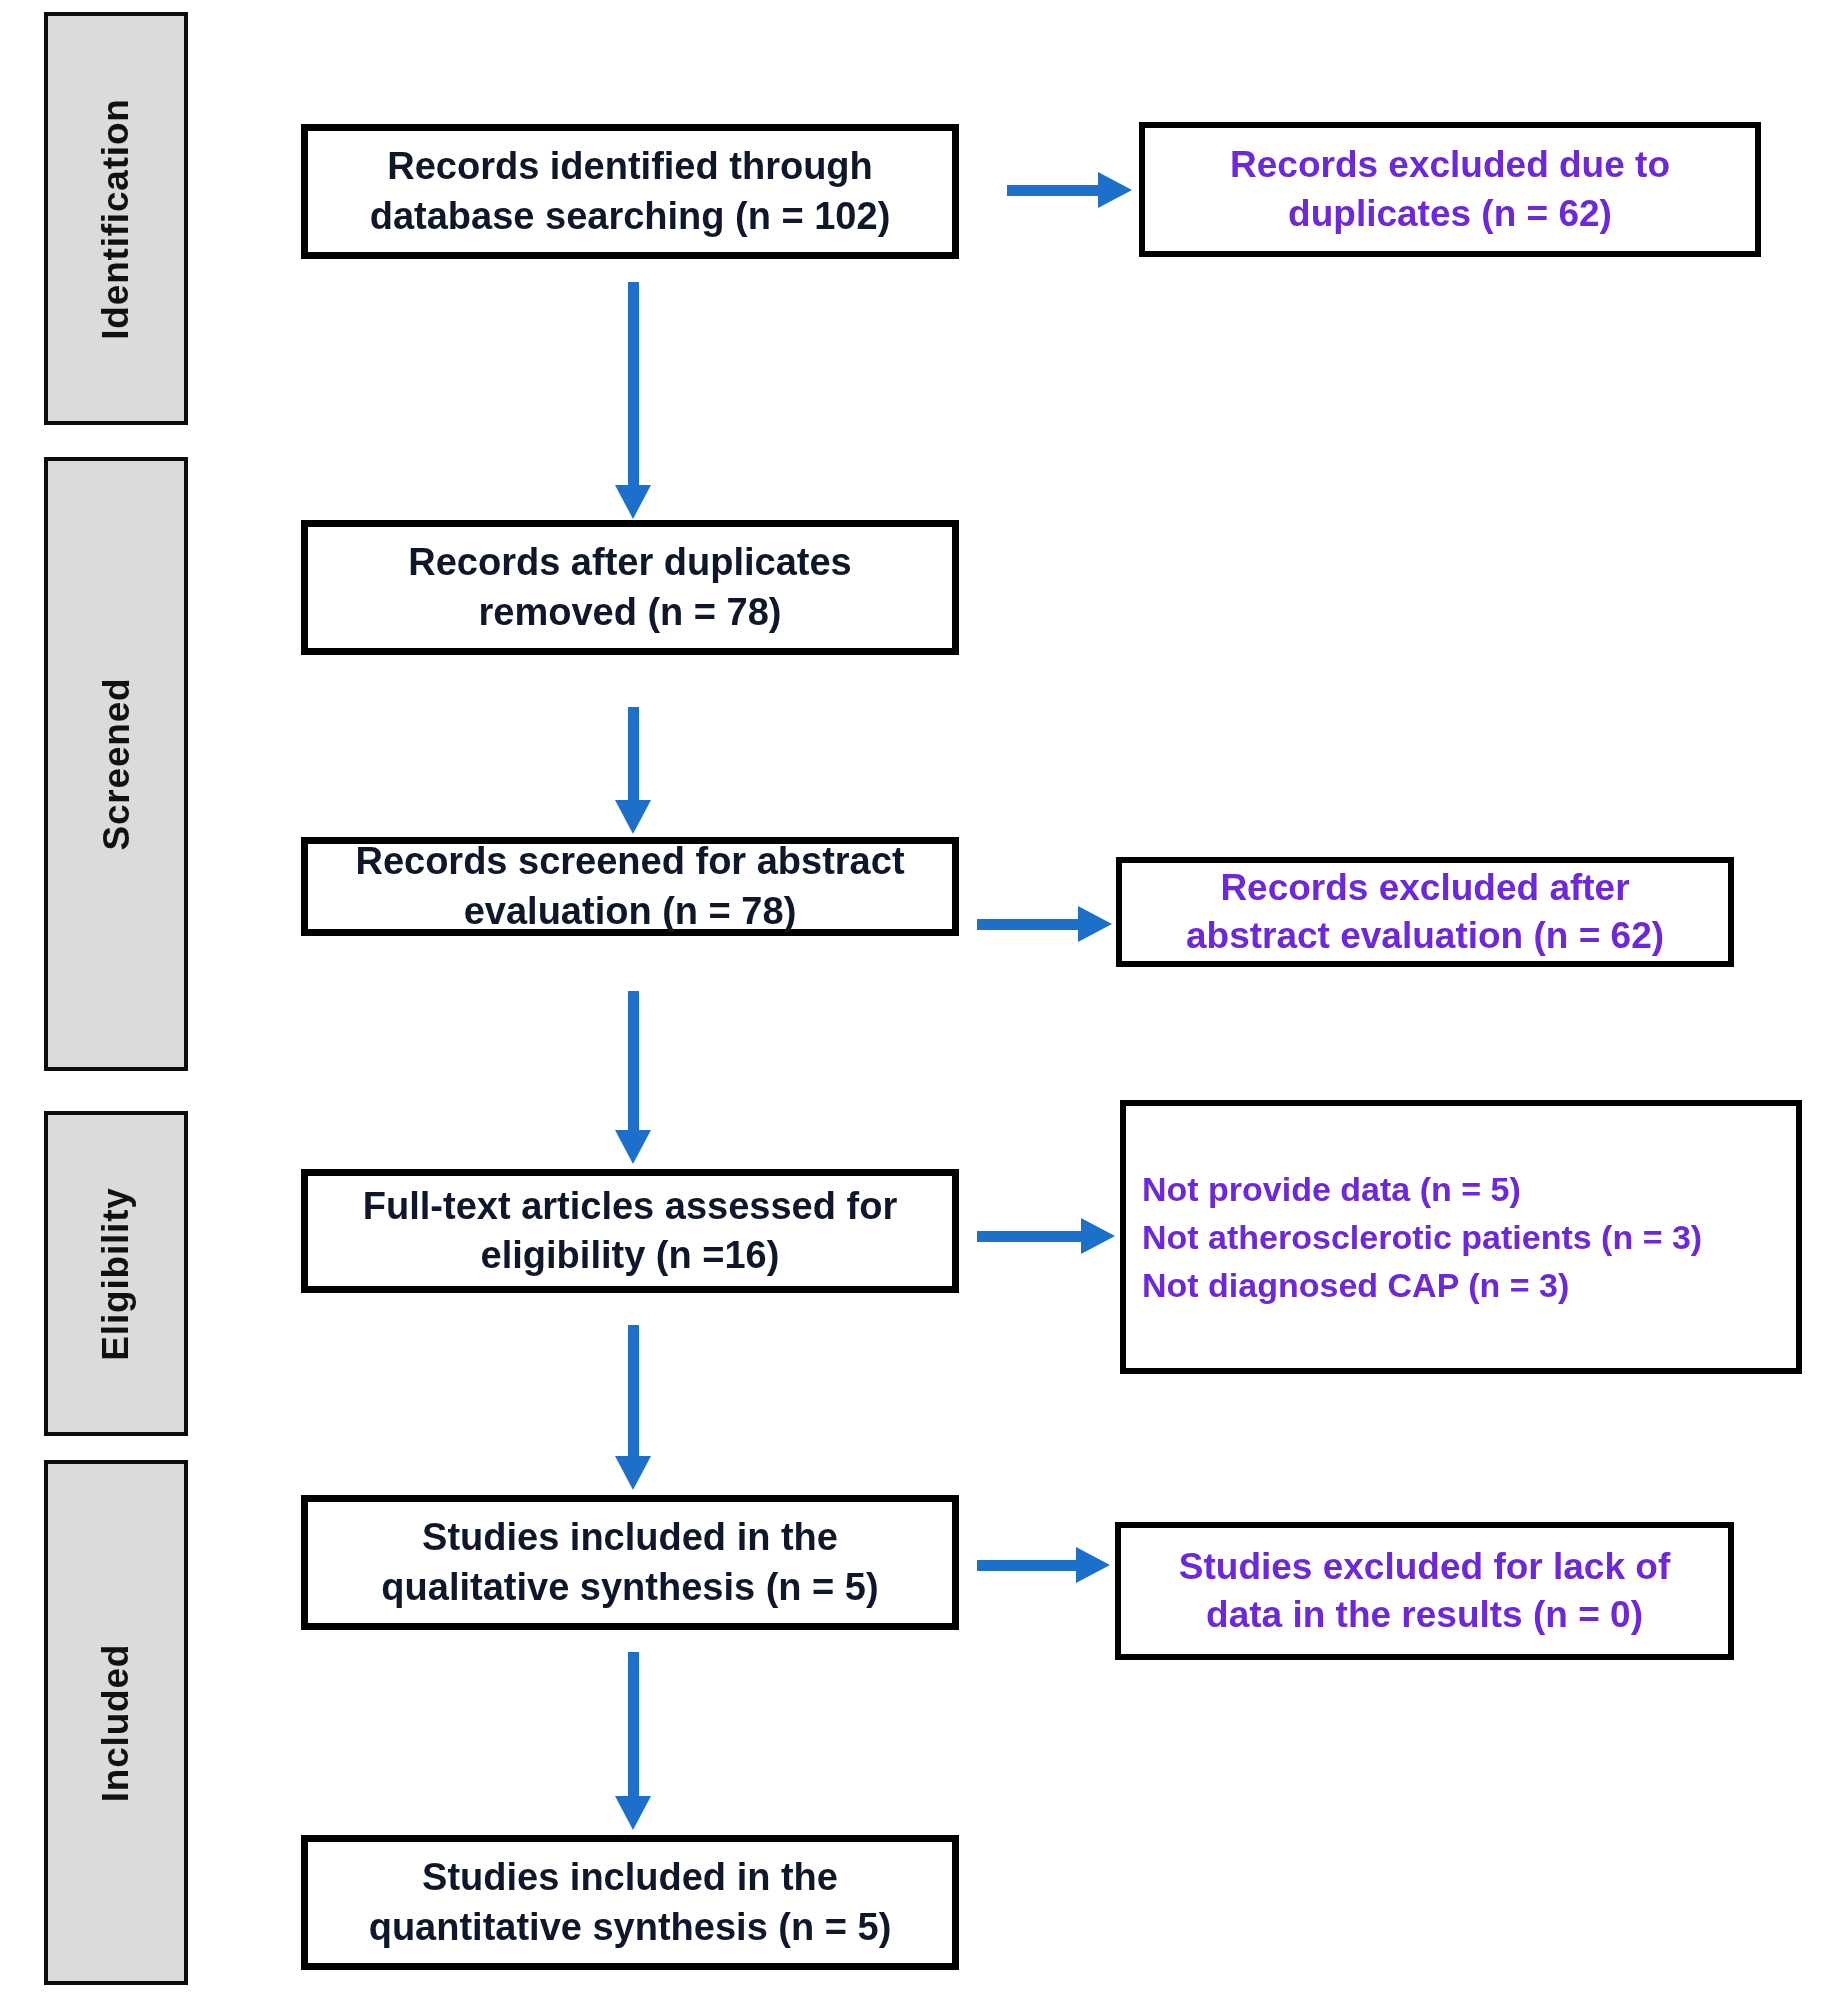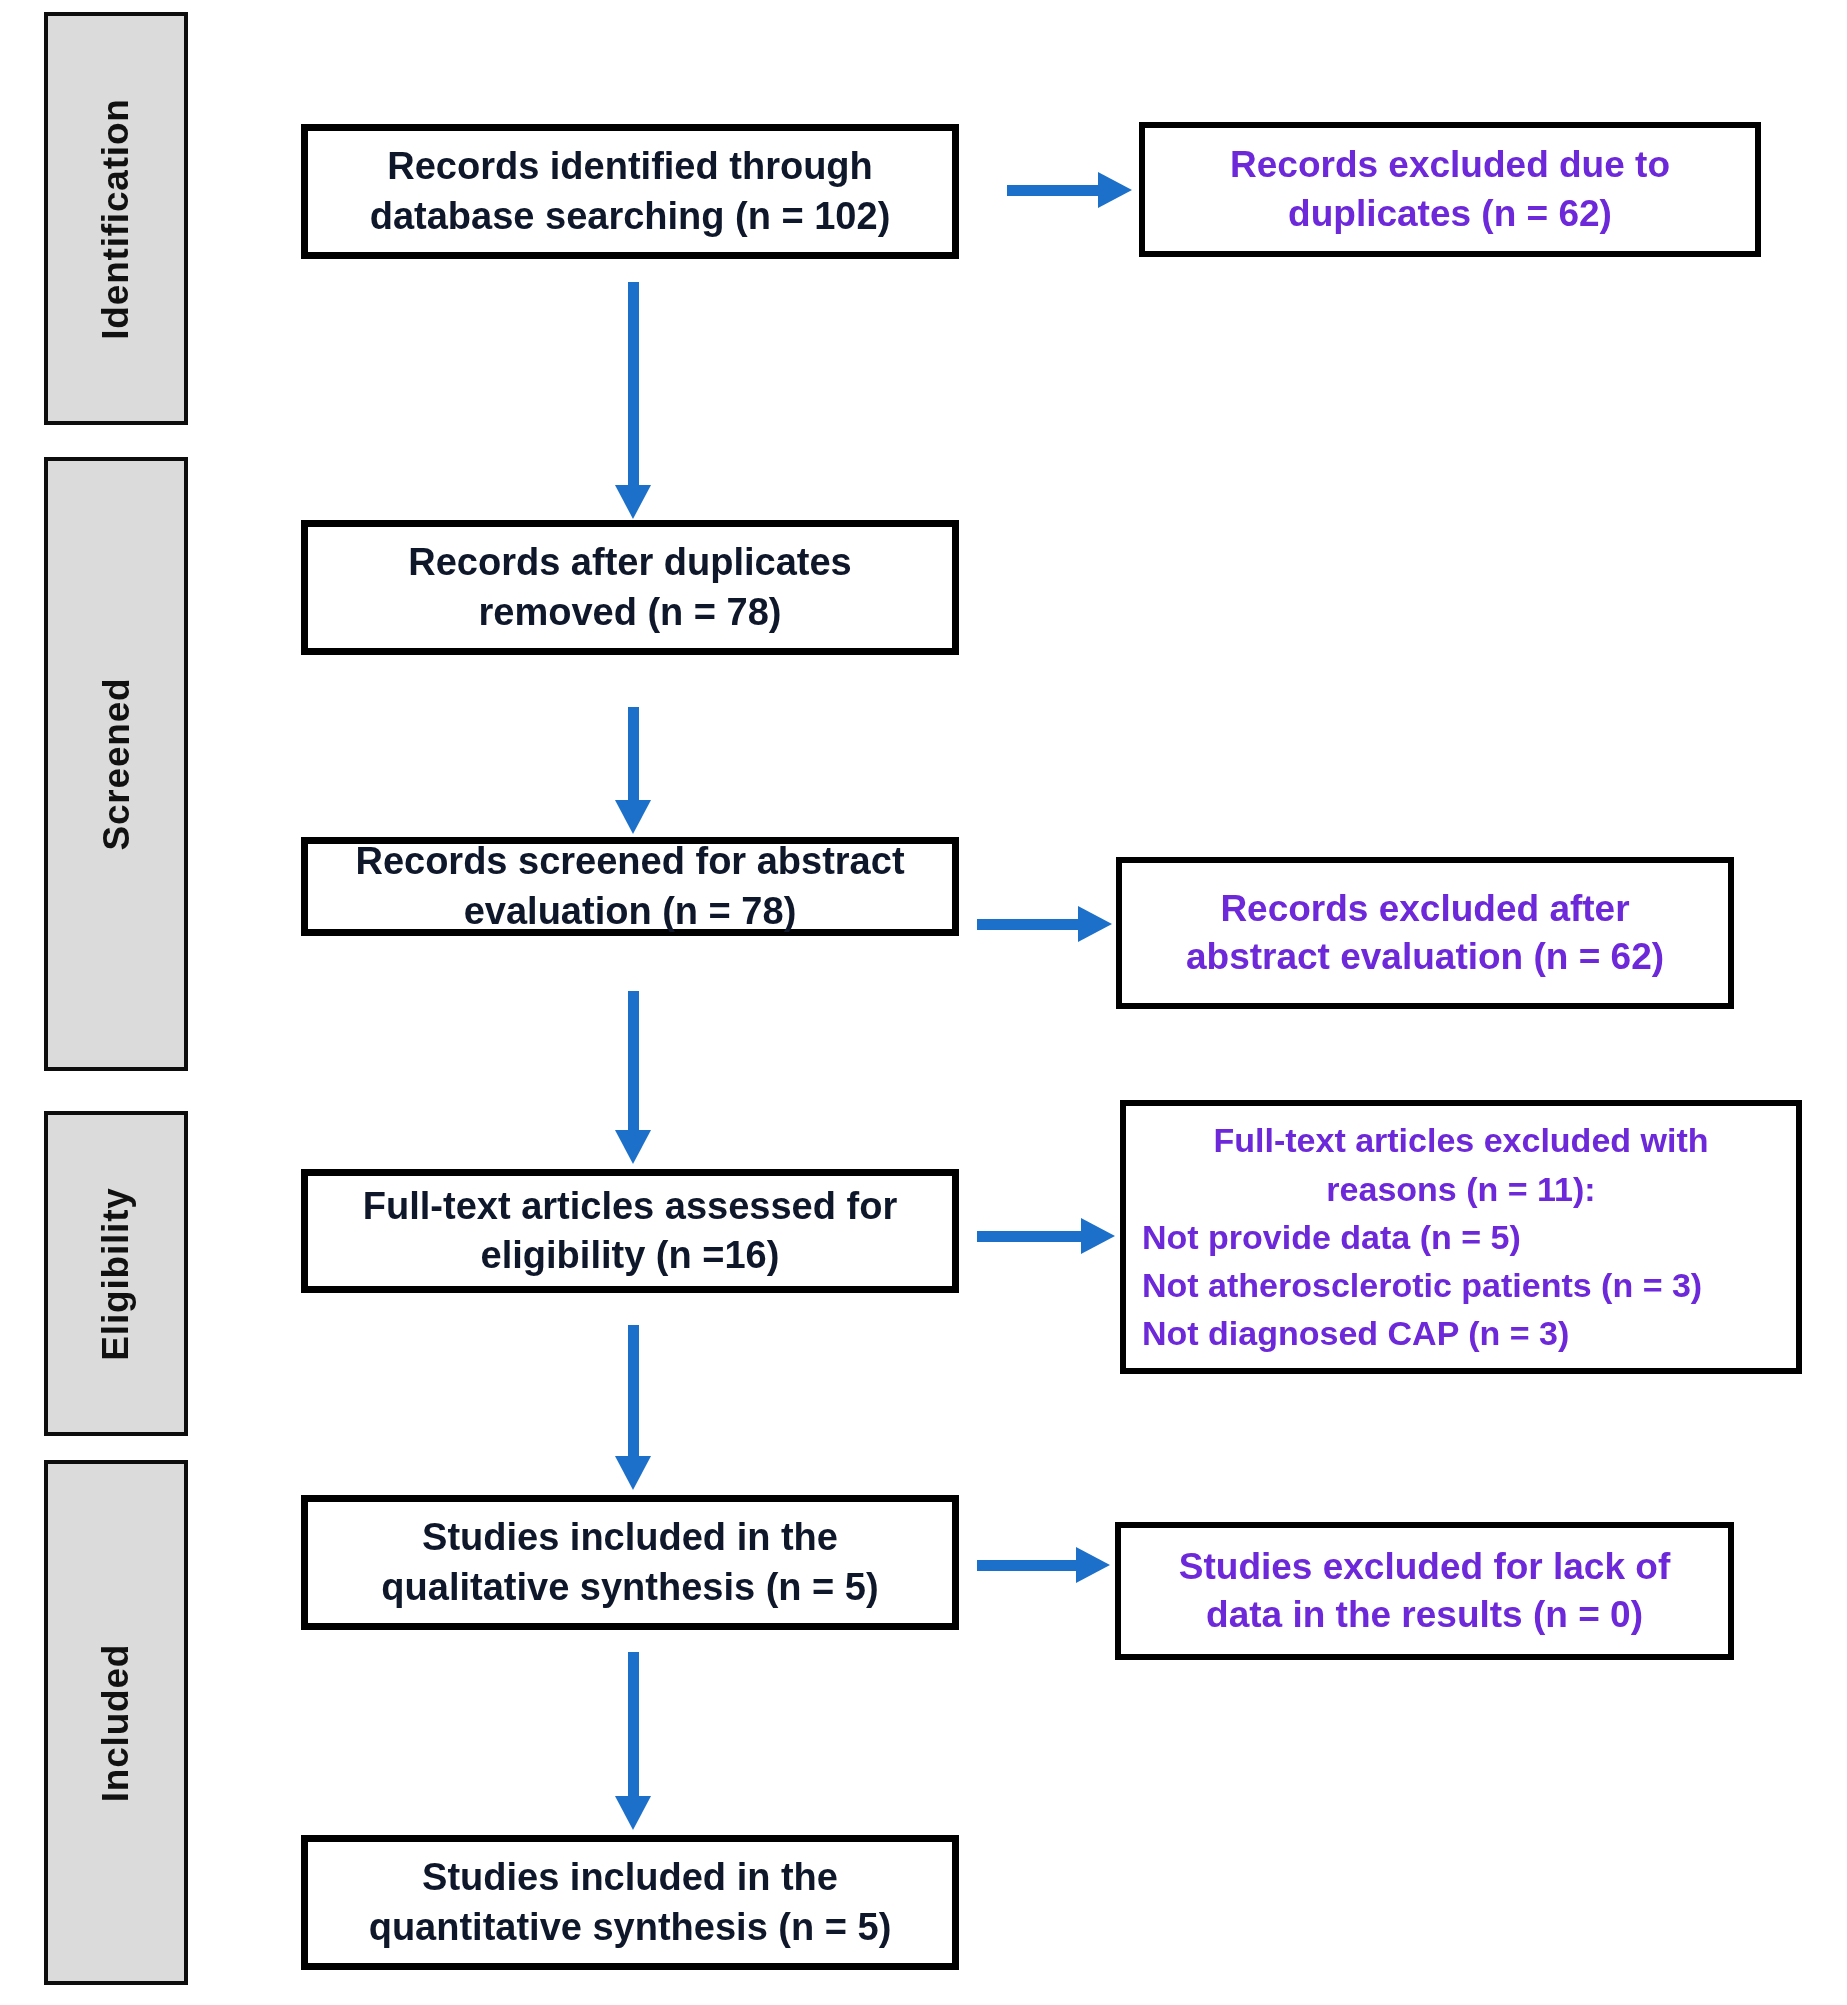--- a/index.html
+++ b/index.html
@@ -108,25 +108,23 @@
 evaluation (n = 78)</div>
   <div class="flowbox" style="top:1169px;height:124px;">Full-text articles assessed for
 eligibility (n =16)</div>
   <div class="flowbox" style="top:1495px;height:135px;">Studies included in the
 qualitative synthesis (n = 5)</div>
   <div class="flowbox" style="top:1835px;height:135px;">Studies included in the
 quantitative synthesis (n = 5)</div>
 
   <div class="sidebox" style="left:1139px;width:622px;top:122px;height:135px;">Records excluded due to
 duplicates (n = 62)</div>
-  <div class="sidebox" style="left:1116px;width:618px;top:857px;height:152px;">Records excluded after
+  <div class="sidebox" style="left:1116px;width:618px;top:857px;height:110px;">Records excluded after
 abstract evaluation (n = 62)</div>
   <div class="sidebox multi" style="left:1120px;width:682px;top:1100px;height:274px;">
-    <div class="title">Full-text articles excluded with
-reasons (n = 11):</div>
     <div class="reason">Not provide data (n = 5)</div>
     <div class="reason">Not atherosclerotic patients (n = 3)</div>
     <div class="reason">Not diagnosed CAP (n = 3)</div>
   </div>
   <div class="sidebox" style="left:1115px;width:619px;top:1522px;height:138px;text-align:center;">Studies excluded for lack of
 data in the results (n = 0)</div>
 
   <div class="varrow" style="left:615px;top:282px;height:237px;">
     <div class="shaft" style="height:205px;"></div>
     <div class="head"></div>

